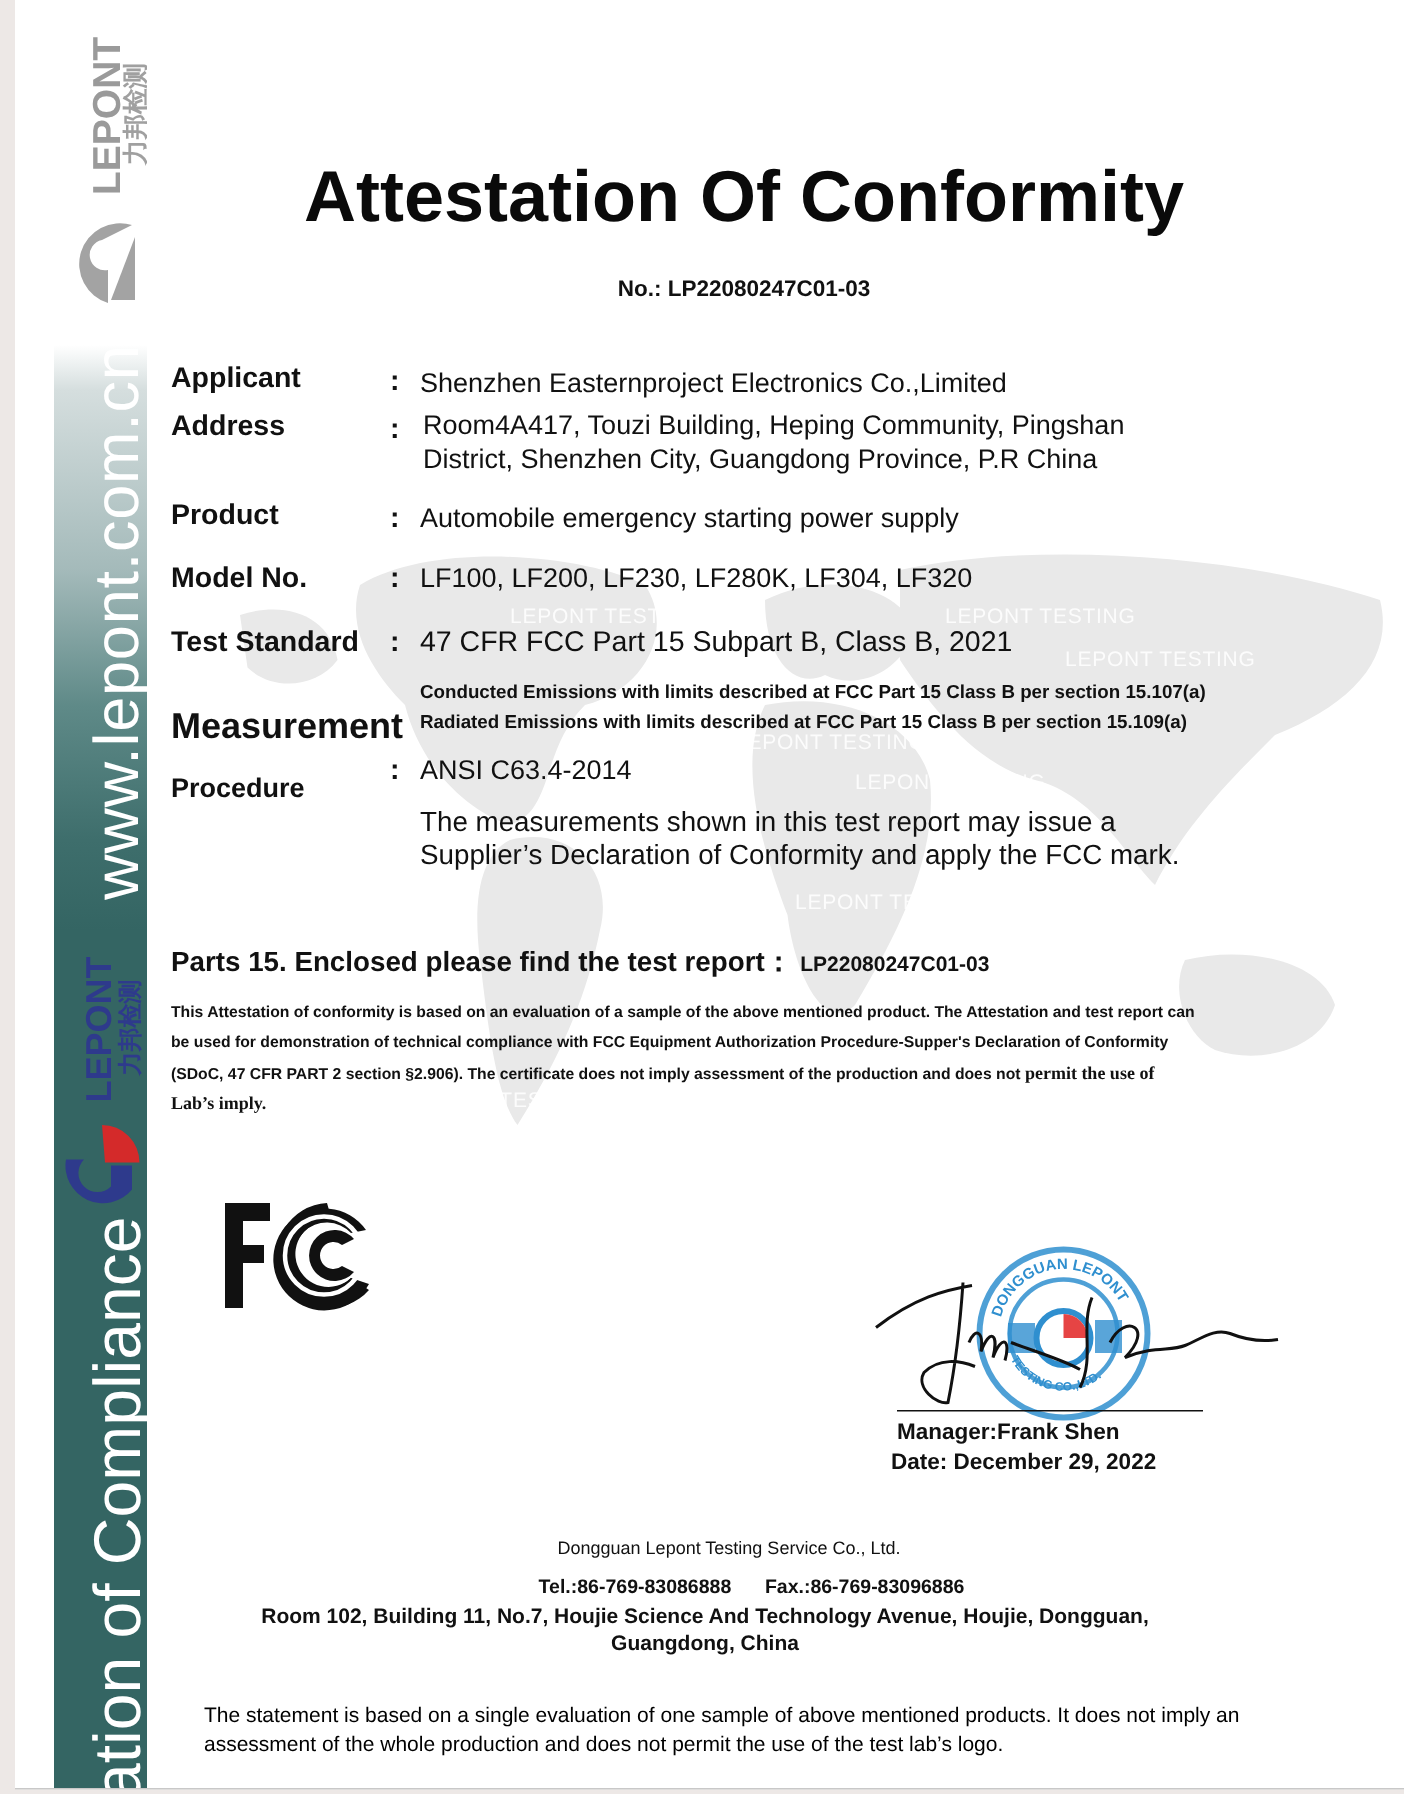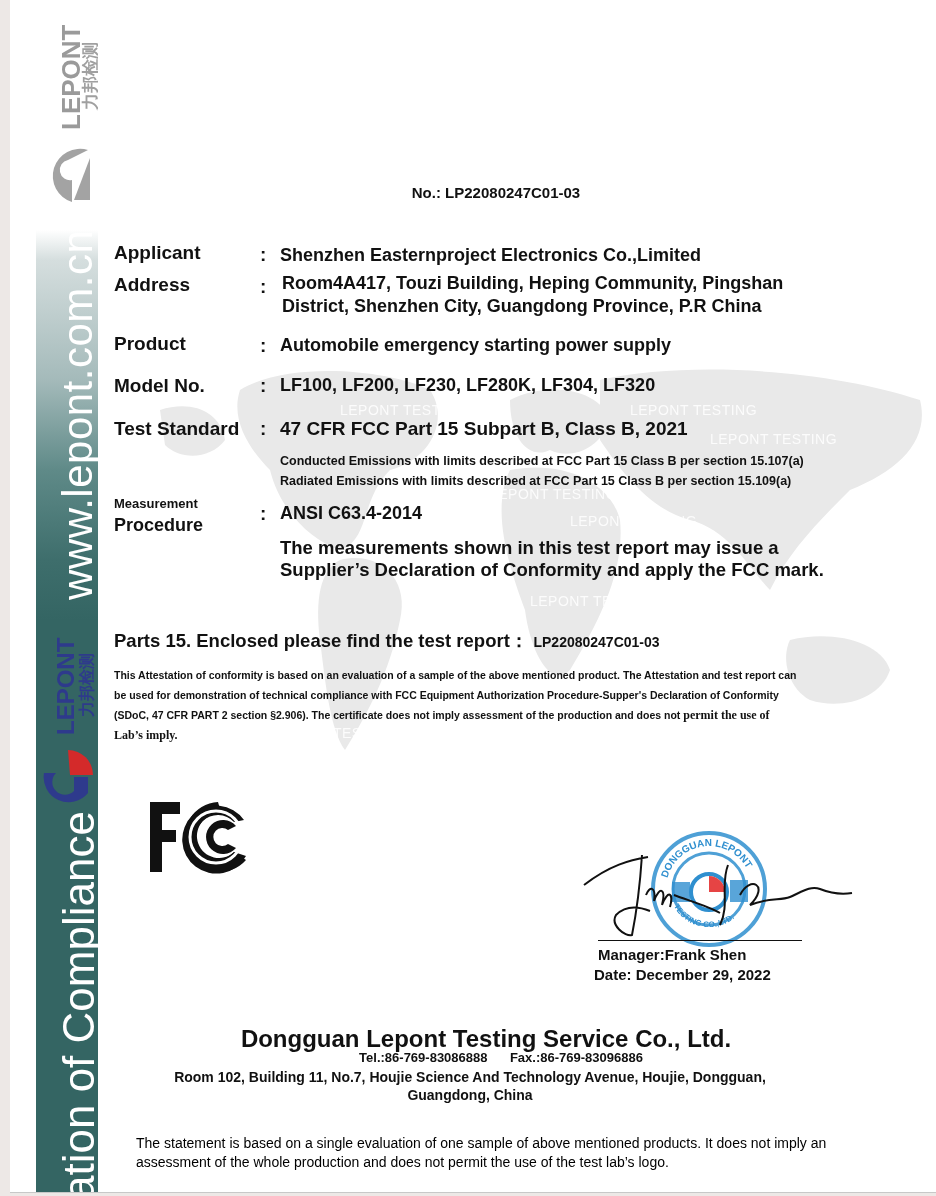--- a/index.html
+++ b/index.html
@@ -41,34 +41,34 @@
       position: absolute; left: 0; right: 0; top: 104px; text-align: center;
       font-size: 48px; font-weight: bold; letter-spacing: 0px; color: #0a0a0a;
       padding-left: 46px;
     }
     .cert-no {
       position: absolute; left: 0; right: 0; top: 184px; text-align: center;
       font-size: 15px; font-weight: bold; padding-left: 46px;
     }
     .label { position: absolute; left: 104px; font-size: 19px; font-weight: bold; line-height: 22px; }
     .colon { position: absolute; left: 250px; font-size: 19px; font-weight: bold; }
-    .value { position: absolute; left: 270px; font-size: 18px; font-weight: bold; line-height: 22px; }
+    .value { position: absolute; left: 270px; font-size: 18px; font-weight: normal; line-height: 22px; }
     .sub { position: absolute; left: 270px; font-size: 12.5px; font-weight: bold; }
     .stmt { position: absolute; left: 104px; font-size: 18.5px; font-weight: bold; line-height: 24px; }
     .small { position: absolute; left: 104px; width: 770px; font-size: 10.5px; font-weight: bold; line-height: 21px; }
     .serif { font-family: "Liberation Serif", serif; font-size: 12px; }
 
     .fcc { position: absolute; left: 138px; top: 800px; width: 100px; height: 74px; }
     .seal { position: absolute; left: 640px; top: 830px; width: 118px; height: 118px; }
     .signature { position: absolute; left: 560px; top: 845px; width: 290px; height: 100px; }
     .sig-line { position: absolute; left: 588px; top: 940px; width: 204px; height: 1px; background: #111; }
     .mgr { position: absolute; left: 588px; top: 946px; font-size: 15px; font-weight: bold; }
     .date { position: absolute; left: 584px; top: 966px; font-size: 15px; font-weight: bold; }
 
-    .footer-co { position: absolute; left: 0; right: 0; top: 1025px; text-align: center; font-size: 24px; font-weight: bold; padding-left: 26px; }
+    .footer-co { position: absolute; left: 0; right: 0; top: 1025px; text-align: center; font-size: 12px; font-weight: normal; padding-left: 26px; }
     .footer-tel { position: absolute; left: 0; right: 0; top: 1050px; text-align: center; font-size: 13px; font-weight: bold; padding-left: 56px; word-spacing: 2px; }
     .footer-addr { position: absolute; left: 120px; width: 680px; top: 1068px; text-align: center; font-size: 14px; font-weight: bold; line-height: 18px; }
     .disclaimer { position: absolute; left: 126px; width: 700px; top: 1134px; font-size: 14px; line-height: 19px; color: #000000; }
   </style>
 </head>
 <body>
 
 <div class="page">
 
   <svg class="watermark" viewBox="0 0 810 460">
@@ -108,20 +108,21 @@
     <span class="strip-text strip-url">www.lepont.com.cn</span>
     <svg class="strip-logo-mid" viewBox="0 0 60 200">
       <path d="M30 145 A25 25 0 0 1 55 170 L32 170 Z" fill="#d42a2a"></path>
       <path d="M6 168 A25 25 0 0 0 50 188 L50 172 L36 172 L36 186 A12 12 0 0 1 18 168 Z" fill="#2e3a8c"></path>
       <text x="0" y="0" transform="translate(36,130) rotate(-90)" font-family="Liberation Sans, sans-serif" font-size="24" font-weight="bold" fill="#2e3a8c">LEPONT</text>
       <text x="0" y="0" transform="translate(54,112) rotate(-90)" font-family="DejaVu Sans, sans-serif" font-size="16" font-weight="bold" fill="#2e3a8c">力邦检测</text>
     </svg>
     <span class="strip-text strip-comp">ation of Compliance</span>
   </div>
 
+  <div class="title">Attestation Of Conformity</div>
   <div class="cert-no">
     <span>No.:</span>
     <span>LP22080247C01-03</span>
   </div>
 
   <div class="label" style="top:242px">Applicant</div>
   <div class="colon" style="top:244px">:</div>
   <div class="value" style="top:244px">Shenzhen Easternproject Electronics Co.,Limited</div>
 
   <div class="label" style="top:274px">Address</div>
@@ -137,21 +138,21 @@
   <div class="label" style="top:375px">Model No.</div>
   <div class="colon" style="top:375px">:</div>
   <div class="value" style="top:374px">LF100, LF200, LF230, LF280K, LF304, LF320</div>
 
   <div class="label" style="top:418px">Test Standard</div>
   <div class="colon" style="top:418px">:</div>
   <div class="value" style="top:418px;font-size:19px">47 CFR FCC Part 15 Subpart B, Class B, 2021</div>
   <div class="sub" style="top:454px">Conducted Emissions with limits described at FCC Part 15 Class B per section 15.107(a)</div>
   <div class="sub" style="top:474px">Radiated Emissions with limits described at FCC Part 15 Class B per section 15.109(a)</div>
 
-  <div class="label" style="top:493px;font-size:13px">Measurement</div>
+  <div class="label" style="top:474px;font-size:24px">Measurement</div>
   <div class="label" style="top:514px;font-size:18px">Procedure</div>
   <div class="colon" style="top:503px">:</div>
   <div class="value" style="top:502px">ANSI C63.4-2014</div>
   <div class="value" style="top:537px;font-size:18.5px">The measurements shown in this test report may issue a</div>
   <div class="value" style="top:559px;font-size:18.5px">Supplier’s Declaration of Conformity and apply the FCC mark.</div>
 
   <div class="stmt" style="top:629px">
     <span>Parts 15. Enclosed please find the test report：</span>
     <span style="font-size:14px">LP22080247C01-03</span>
   </div>

